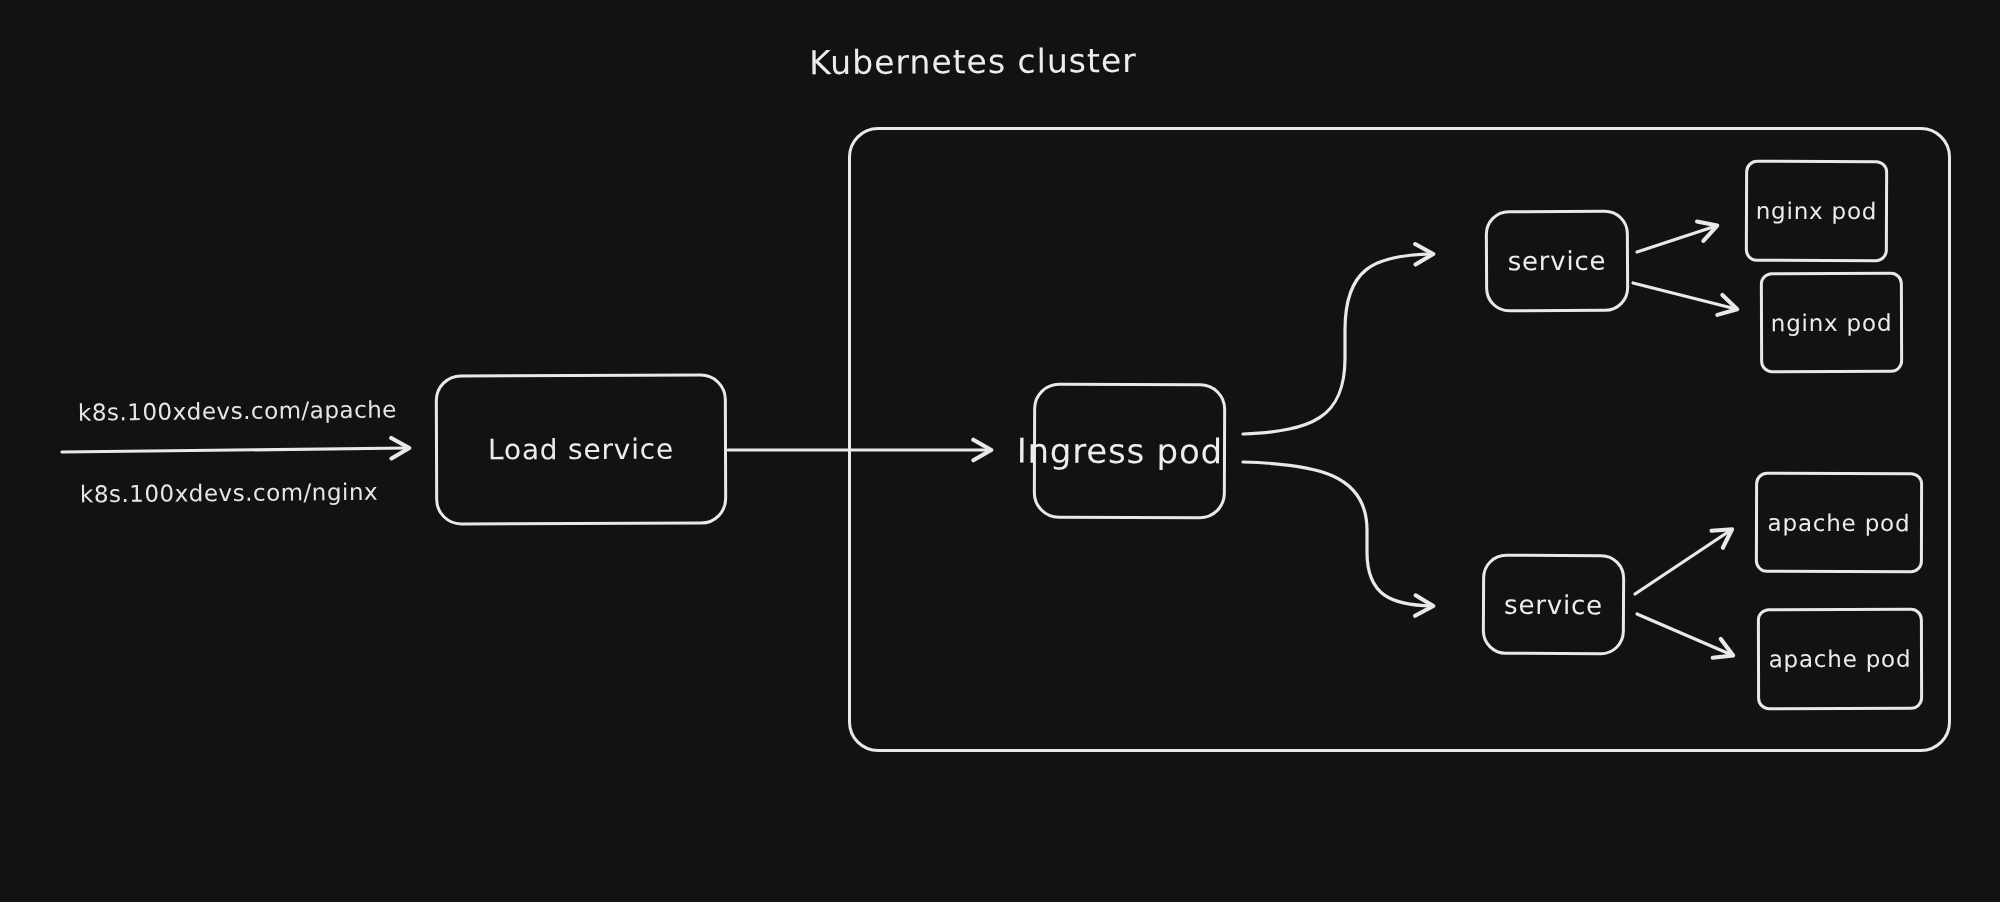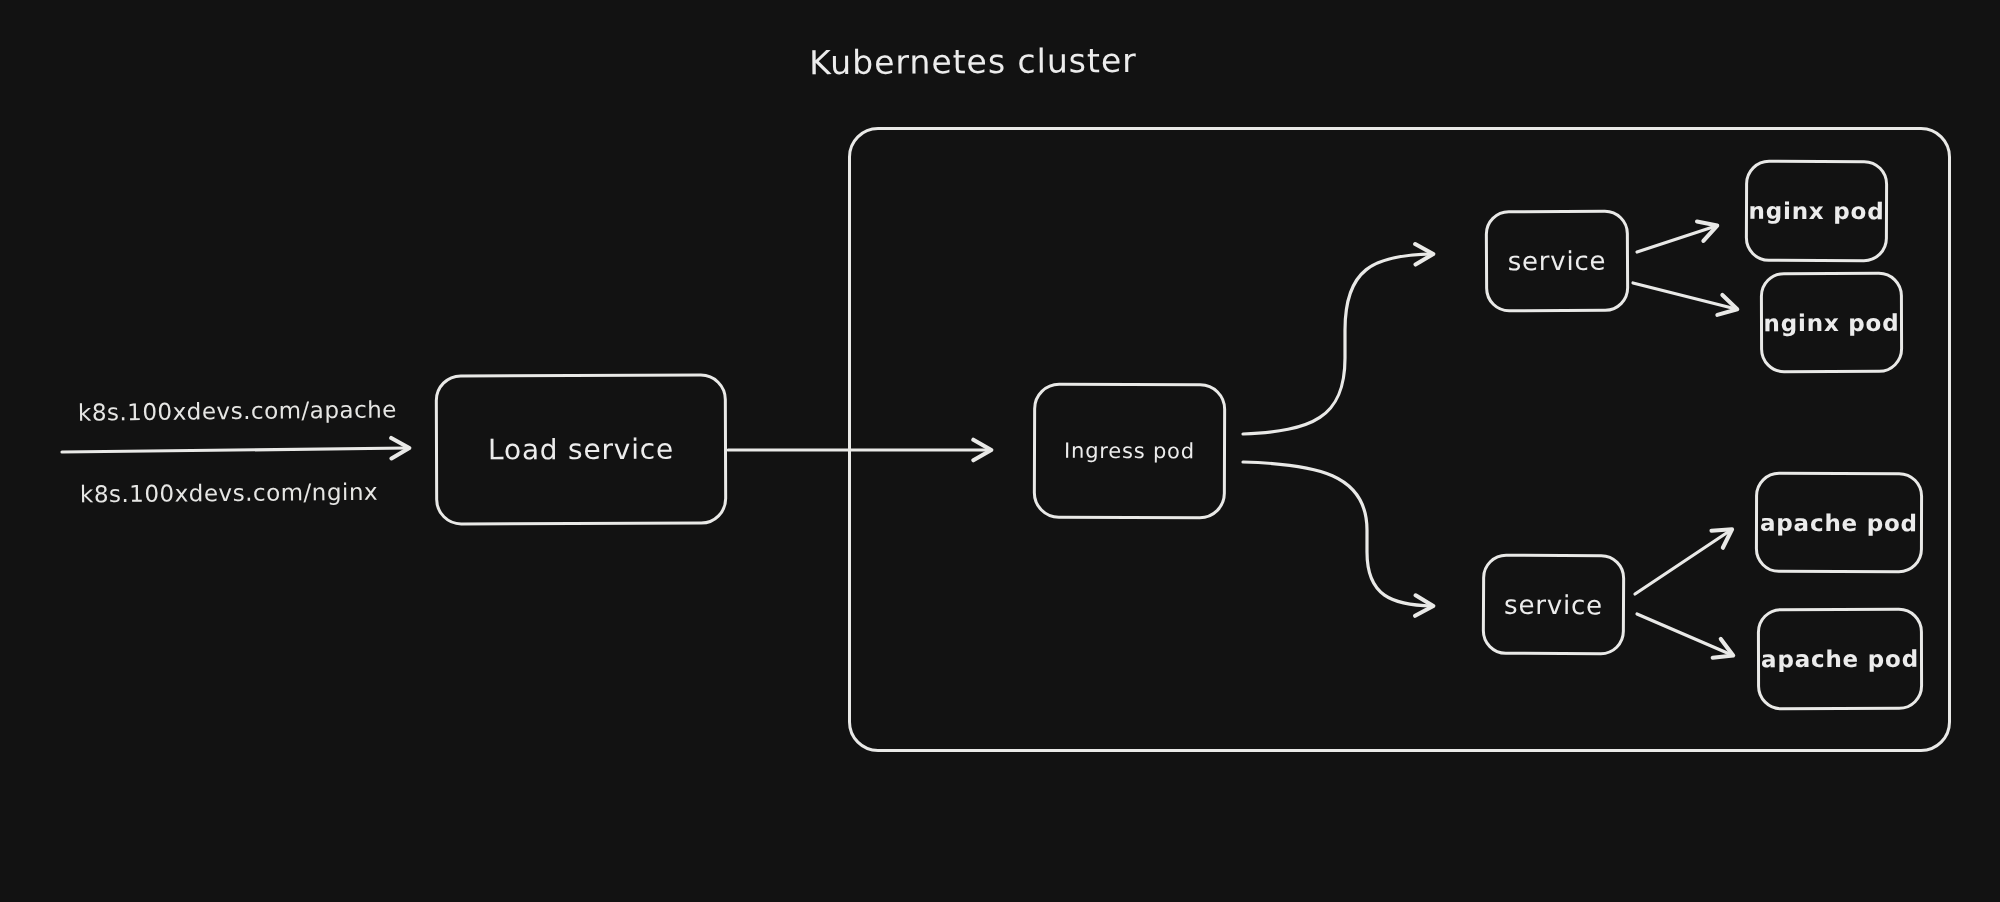--- a/index.html
+++ b/index.html
@@ -63,24 +63,24 @@
     background: #121212;
     display: flex;
     align-items: center;
     justify-content: center;
     color: #ececec;
     letter-spacing: 0.8px;
     white-space: nowrap;
     box-sizing: border-box;
   }
   .node-load-balancer { left: 435px;  top: 374px; width: 292px; height: 151px; font-size: 28px; transform: rotate(-0.2deg); }
-  .node-ingress-pod   { left: 1033px; top: 383px; width: 193px; height: 136px; font-size: 21px; transform: rotate(0.2deg); }
+  .node-ingress-pod   { left: 1033px; top: 383px; width: 193px; height: 136px; font-size: 34px; transform: rotate(0.2deg); justify-content: flex-end; }
   .node-service-top     { left: 1485px; top: 210px; width: 144px; height: 102px; font-size: 26px; border-radius: 24px; transform: rotate(-0.3deg); }
   .node-service-bottom  { left: 1482px; top: 554px; width: 143px; height: 101px; font-size: 26px; border-radius: 24px; transform: rotate(0.3deg); }
-  .node-pod { font-size: 23px; border-radius: 24px; font-weight: bold; }
+  .node-pod { font-size: 23px; border-radius: 12px; }
   .node-nginx-pod-1  { left: 1745px; top: 160px; width: 143px; height: 102px; transform: rotate(0.2deg); }
   .node-nginx-pod-2  { left: 1760px; top: 272px; width: 143px; height: 101px; transform: rotate(-0.2deg); }
   .node-apache-pod-1 { left: 1755px; top: 472px; width: 168px; height: 101px; transform: rotate(0.15deg); }
   .node-apache-pod-2 { left: 1757px; top: 608px; width: 166px; height: 102px; transform: rotate(-0.15deg); }
 </style>
 </head>
 <body>
 
 <div class="canvas">
 

